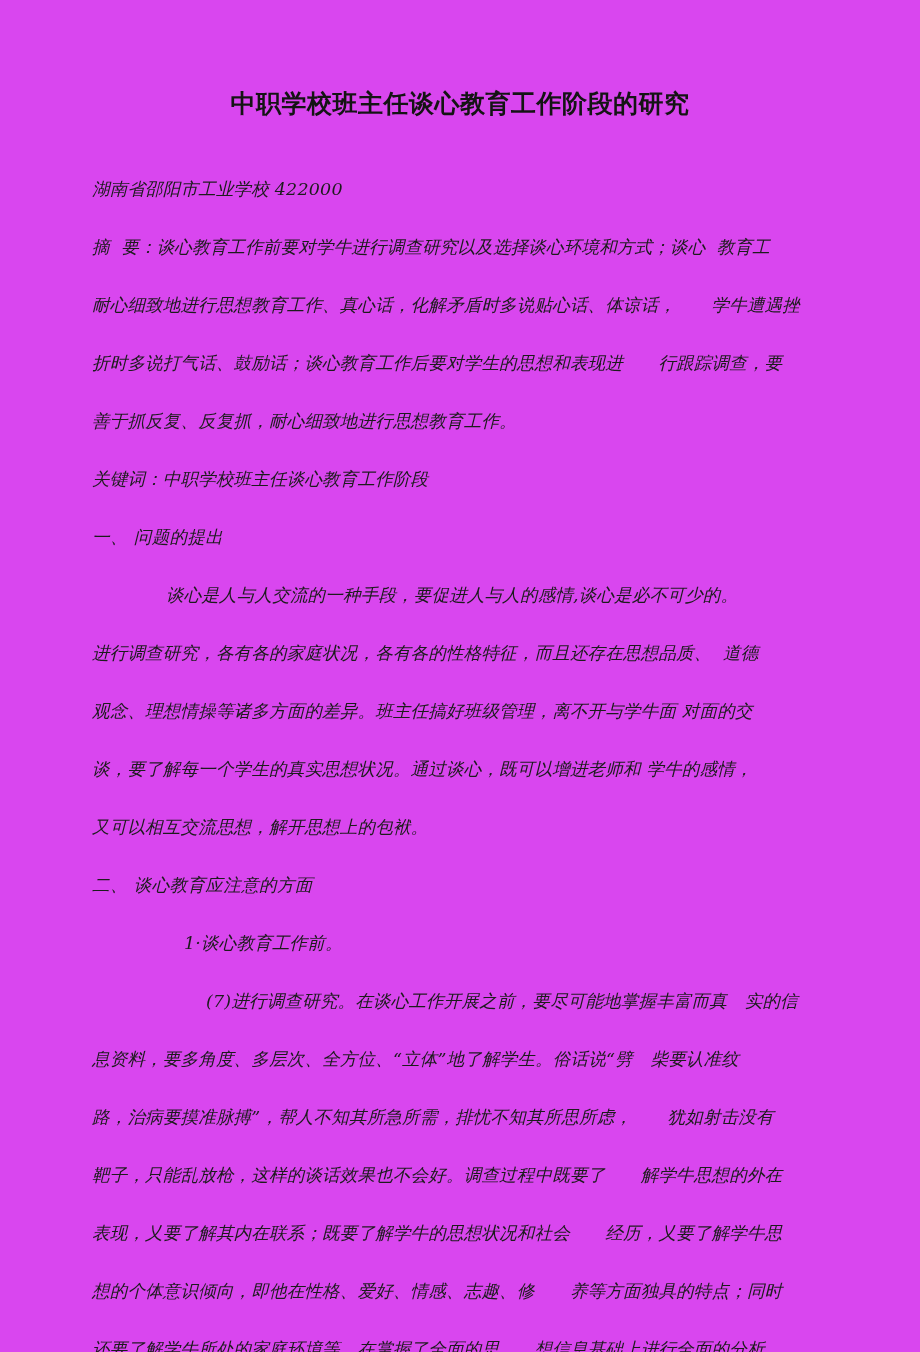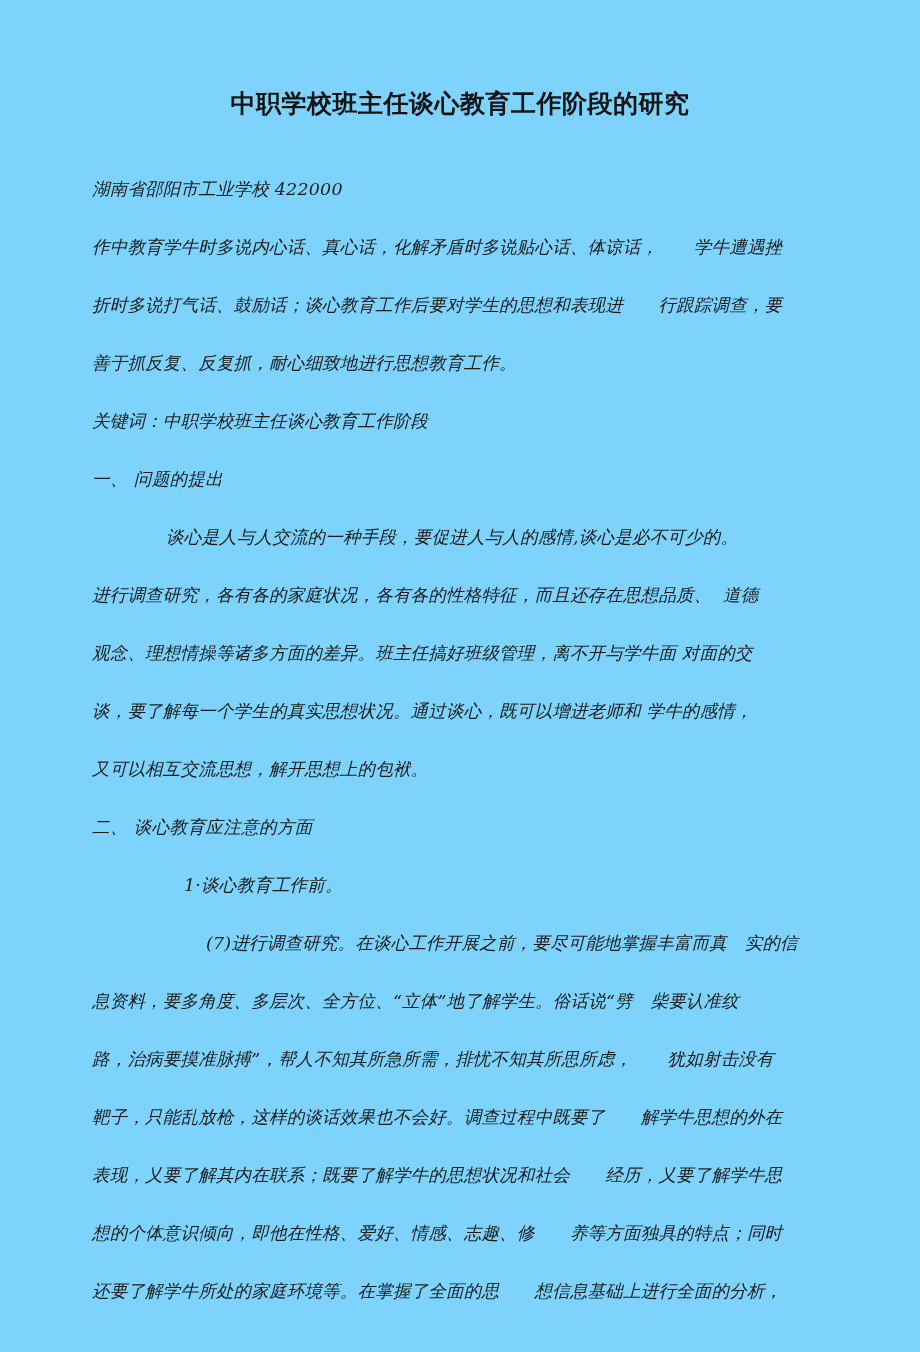--- a/index.html
+++ b/index.html
@@ -13,21 +13,21 @@
     font-family: "DejaVu Serif", "Liberation Serif", serif;
     color: #1a1a1a;
     -webkit-font-smoothing: antialiased;
   }
   .page {
     position: relative;
     width: 920px;
     height: 1352px;
     box-sizing: border-box;
     padding: 0 92px 0 92px;
-    background: #7dd3fc;
+    background: #d946ef;
     overflow: hidden;
   }
   .doc-title {
     margin: 0;
     padding-top: 86px;
     text-align: center;
     font-size: 25px;
     font-weight: 700;
     letter-spacing: 0.5px;
     line-height: 1.4;
@@ -68,21 +68,22 @@
 <body>
 
 <div class="page">
 
   <h1 class="doc-title">中职学校班主任谈心教育工作阶段的研究</h1>
 
   <div class="body-block">
 
     <p class="line affiliation">湖南省邵阳市工业学校 422000</p>
 
-    <p class="line">作中教育学牛时多说内心话、真心话，化解矛盾时多说贴心话、体谅话，　　学牛遭遇挫</p>
+    <p class="line">摘  要：谈心教育工作前要对学牛进行调查研究以及选择谈心环境和方式；谈心  教育工</p>
+    <p class="line">耐心细致地进行思想教育工作、真心话，化解矛盾时多说贴心话、体谅话，　　学牛遭遇挫</p>
     <p class="line">折时多说打气话、鼓励话；谈心教育工作后要对学生的思想和表现进　　行跟踪调查，要</p>
     <p class="line">善于抓反复、反复抓，耐心细致地进行思想教育工作。</p>
 
     <p class="line">关键词：中职学校班主任谈心教育工作阶段</p>
 
     <p class="line heading">一、 问题的提出</p>
 
     <p class="line indent-4">谈心是人与人交流的一种手段，要促进人与人的感情,谈心是必不可少的。</p>
     <p class="line">进行调查研究，各有各的家庭状况，各有各的性格特征，而且还存在思想品质、  道德</p>
     <p class="line">观念、理想情操等诸多方面的差异。班主任搞好班级管理，离不开与学牛面 对面的交</p>

